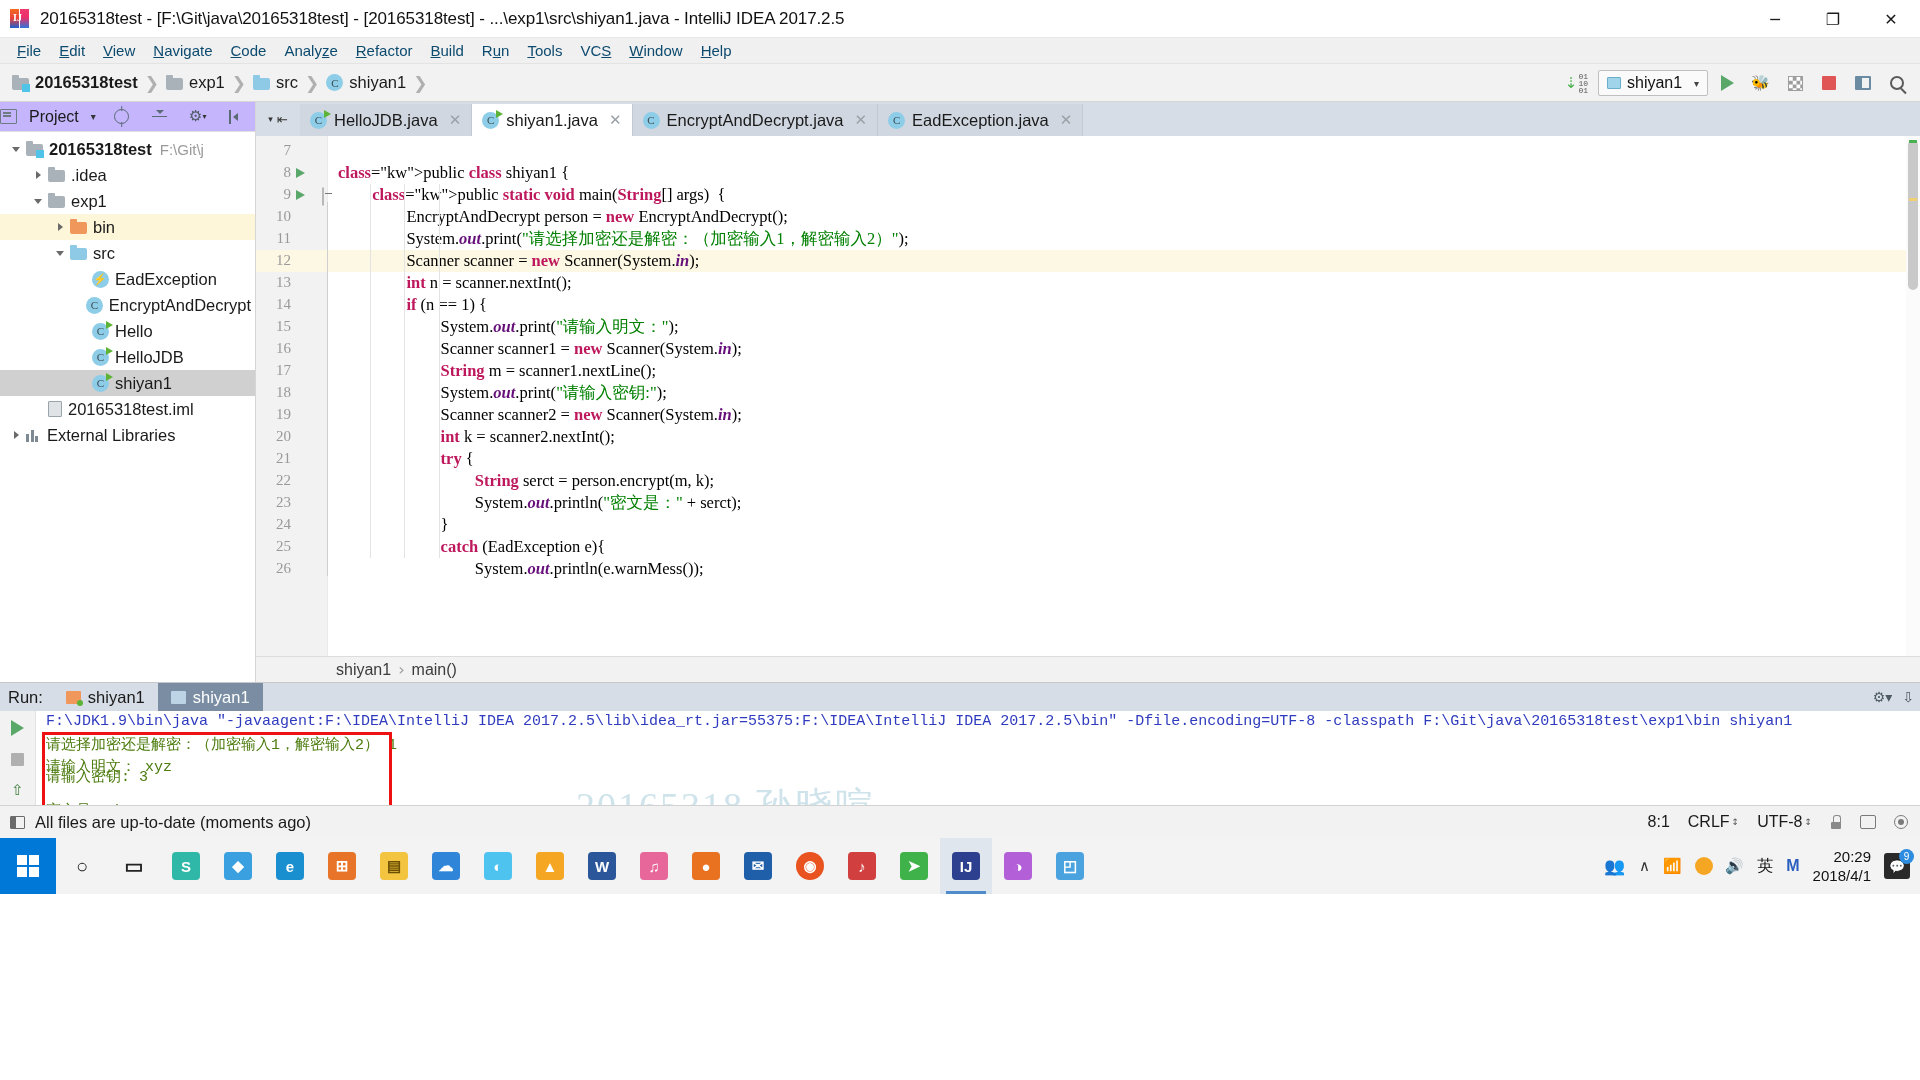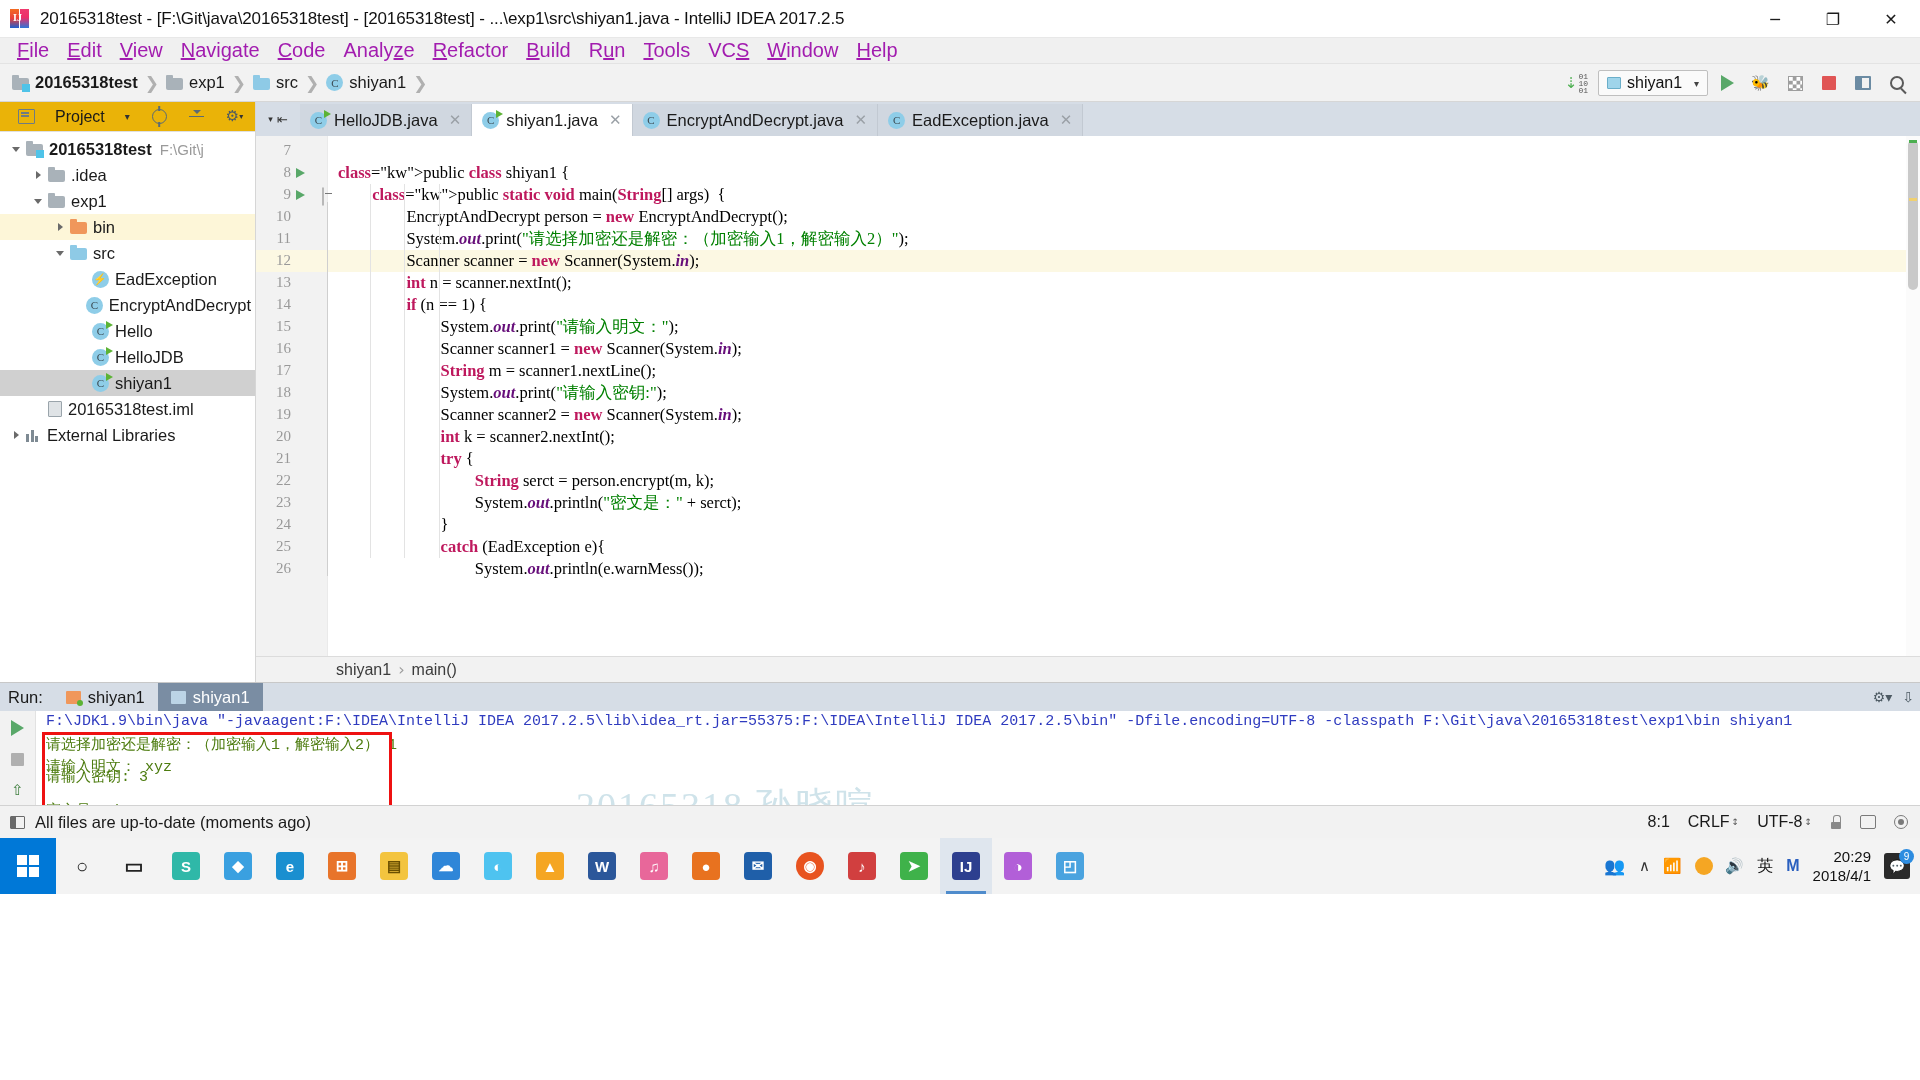--- a/index.html
+++ b/index.html
@@ -35,21 +35,21 @@
     width: 58px; height: 38px; display:flex; align-items:center; justify-content:center;
     font-size: 16px; color: #1c1c1c; font-family: "DejaVu Sans", sans-serif;
   }
 
   
   .menubar {
     position: absolute; top: 38px; left: 0; width: 1920px; height: 26px;
     background: #f0f0f0; display: flex; align-items: center; padding-left: 8px;
     border-bottom: 1px solid #e3e3e3;
   }
-  .menu-item { font-size: 20px; color: #a21caf; padding: 0 9px; white-space: nowrap; }
+  .menu-item { font-size: 15px; color: #0c4a6e; padding: 0 9px; white-space: nowrap; }
   .menu-item u { text-decoration: underline; }
 
   
   .navbar {
     position: absolute; top: 64px; left: 0; width: 1920px; height: 38px;
     background: #f2f2f2; border-bottom: 1px solid #d6d6d6;
     display: flex; align-items: center; padding-left: 10px;
   }
   .crumb { display: flex; align-items: center; height: 38px; padding: 0 2px; }
   .crumb .lbl { font-size: 16.5px; color: #1a1a1a; margin-left: 6px; }
@@ -102,21 +102,21 @@
     border:1px solid #9e9e9e; }
   .layout-ic { width:16px;height:14px; border:2px solid #6b8ba3; border-radius:1px; position:relative;}
   .layout-ic::after{content:'';position:absolute;left:0;top:0;bottom:0;width:5px;background:#6b8ba3;}
   .search-ic { width:14px;height:14px;border:2px solid #5a5a5a;border-radius:50%;position:relative;}
   .search-ic::after{content:'';position:absolute;right:-5px;bottom:-4px;width:7px;height:2px;background:#5a5a5a;transform:rotate(45deg);}
 
   
   .main { position:absolute; top:102px; left:0; width:1920px; height:580px; display:flex; }
   .project-pane { width: 256px; background:#fff; border-right:1px solid #d6d6d6; display:flex; flex-direction:column; }
   .pane-header {
-    height: 30px; background:#eab308; display:flex; align-items:center; padding-left:18px; gap:20px;
+    height: 30px; background:#c4b5fd; display:flex; align-items:center; padding-left:0; gap:12px;
     border-bottom:1px solid #e0e0e0;
   }
   .pane-header .ph-ic { width:17px;height:15px; border:1.5px solid #6f7b82; border-radius:1px; position:relative; flex:none;}
   .pane-header .ph-ic::after{content:'';position:absolute;left:2px;top:2px;width:8px;height:2px;background:#6f7b82;box-shadow:0 3px 0 #6f7b82;}
   .pane-header .ph-title { font-size:16px; color:#1a1a1a; }
   .pane-header .chev { font-size:10px; color:#333; font-family:"DejaVu Sans",sans-serif;}
   .ph-btn { width:24px;height:24px; display:flex;align-items:center;justify-content:center; margin-left:2px;}
   .target-ic{width:15px;height:15px;border:1.6px solid #5a6b75;border-radius:50%;position:relative;}
   .target-ic::before{content:'';position:absolute;left:50%;top:-4px;width:1.6px;height:5px;background:#5a6b75;transform:translateX(-50%);}
   .target-ic::after{content:'';position:absolute;left:50%;bottom:-4px;width:1.6px;height:5px;background:#5a6b75;transform:translateX(-50%);}

